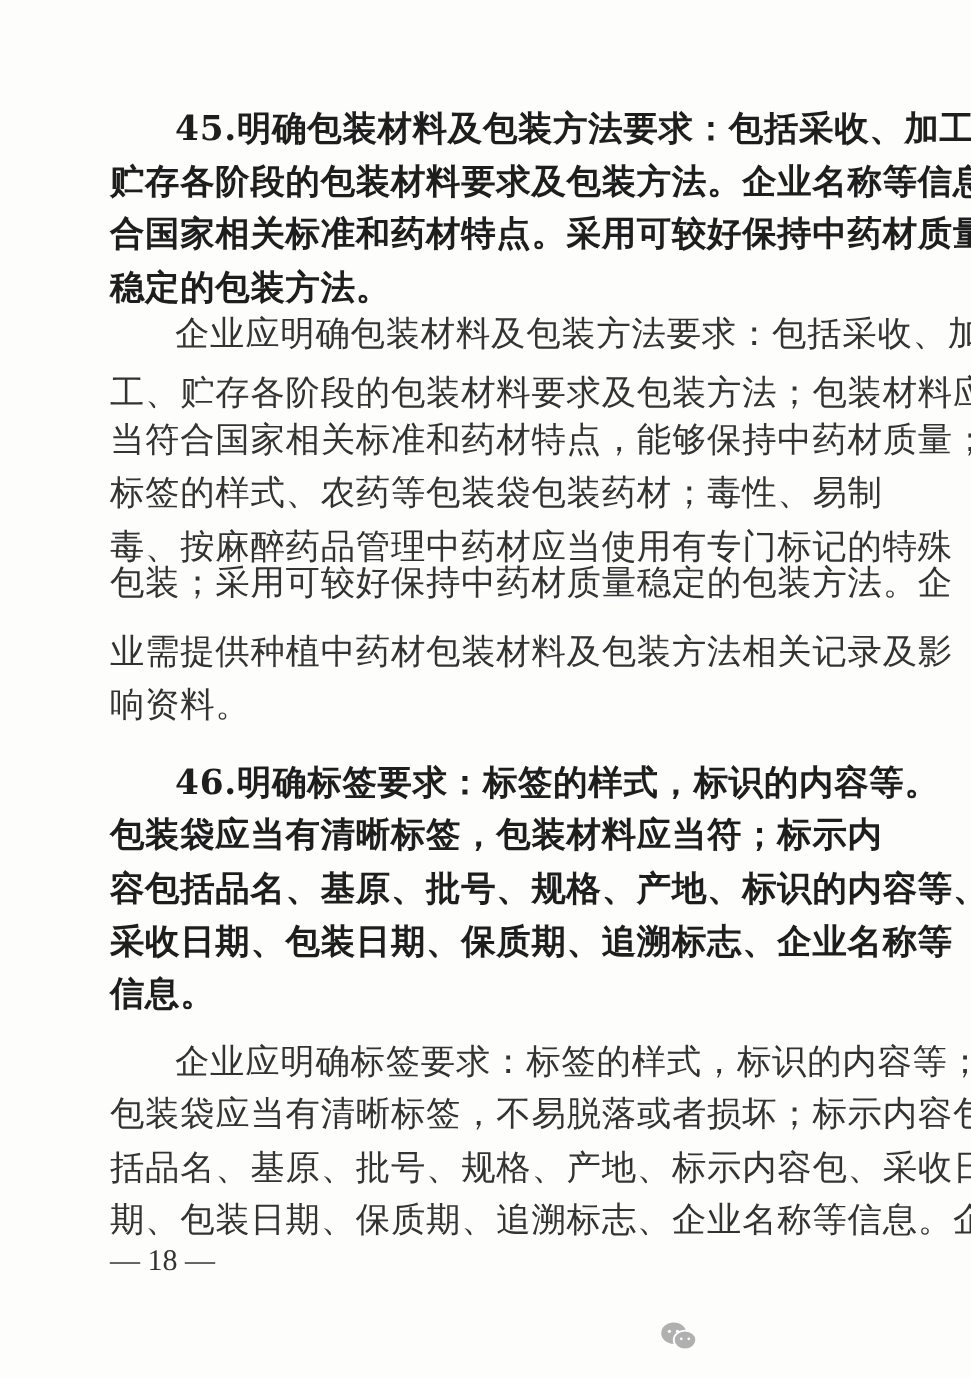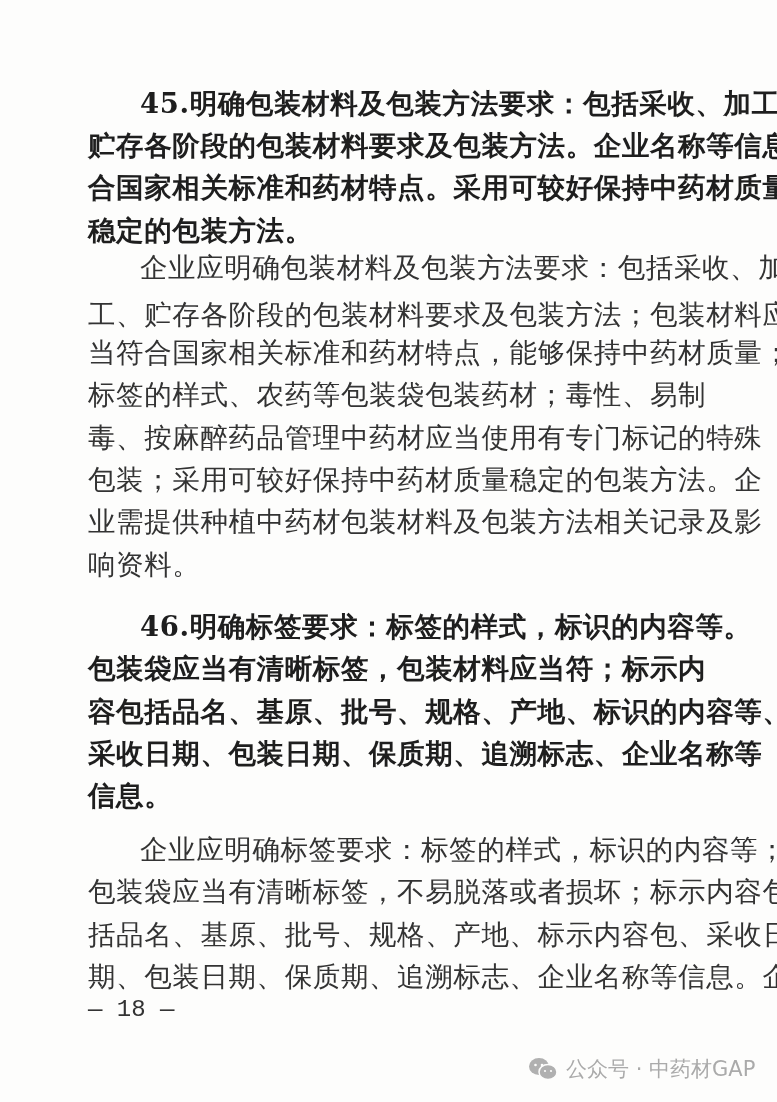--- a/index.html
+++ b/index.html
@@ -11,21 +11,21 @@
       position: absolute; left: 88px; width: 606px; height: 32px; line-height: 32px;
       font-size: 27.5px; white-space: nowrap; letter-spacing: 0.6px;
       text-align: justify; text-align-last: justify;
     }
     .line.last { text-align-last: left; }
     .line.indent { left: 140px; width: 554px; }
     .bold { font-weight: bold; color: #1e1e1e; }
     .normal { color: #333; font-weight: normal; }
     .pageno {
       position: absolute; left: 88px; top: 996px; font-size: 24px; color: #333;
-      font-family: Liberation Mono, monospace;
+      font-family: Liberation Serif, serif;
     }
     .watermark {
       position: absolute; left: 528px; top: 1054px; height: 30px; display: flex; align-items: center;
       font-family: "DejaVu Sans", sans-serif; font-size: 21px; color: #aaaaaa;
     }
     .wm-icon { width: 30px; height: 24px; margin-right: 8px; }
   </style>
 </head>
 <body>
 
@@ -34,21 +34,21 @@
   <div class="line bold indent" style="top:87px">45.明确包装材料及包装方法要求：包括采收、加工、</div>
   <div class="line bold" style="top:129px">贮存各阶段的包装材料要求及包装方法。企业名称等信息</div>
   <div class="line bold" style="top:171px">合国家相关标准和药材特点。采用可较好保持中药材质量</div>
   <div class="line bold last" style="top:214px">稳定的包装方法。</div>
 
   <div class="line normal indent" style="top:251px">企业应明确包装材料及包装方法要求：包括采收、加</div>
   <div class="line normal" style="top:298px">工、贮存各阶段的包装材料要求及包装方法；包装材料应</div>
   <div class="line normal" style="top:336px">当符合国家相关标准和药材特点，能够保持中药材质量；</div>
   <div class="line normal" style="top:378px">标签的样式、农药等包装袋包装药材；毒性、易制</div>
   <div class="line normal" style="top:421px">毒、按麻醉药品管理中药材应当使用有专门标记的特殊</div>
-  <div class="line normal" style="top:463px">包装；采用可较好保持中药材质量稳定的包装方法。企</div>
+  <div class="line normal" style="top:450px">包装；采用可较好保持中药材质量稳定的包装方法。企</div>
   <div class="line normal" style="top:505px">业需提供种植中药材包装材料及包装方法相关记录及影</div>
   <div class="line normal last" style="top:548px">响资料。</div>
 
   <div class="line bold indent" style="top:610px">46.明确标签要求：标签的样式，标识的内容等。</div>
   <div class="line bold" style="top:652px">包装袋应当有清晰标签，包装材料应当符；标示内</div>
   <div class="line bold" style="top:695px">容包括品名、基原、批号、规格、产地、标识的内容等、</div>
   <div class="line bold" style="top:737px">采收日期、包装日期、保质期、追溯标志、企业名称等</div>
   <div class="line bold last" style="top:779px">信息。</div>
 
   <div class="line normal indent" style="top:833px">企业应明确标签要求：标签的样式，标识的内容等；</div>
@@ -61,14 +61,13 @@
 
 <div class="watermark">
   <svg class="wm-icon" viewBox="0 0 30 24">
     <ellipse cx="11" cy="9.5" rx="10" ry="8.5" fill="#b0b0b0"></ellipse>
     <ellipse cx="20" cy="15" rx="9" ry="7.5" fill="#b0b0b0" stroke="#fdfdfc" stroke-width="1.5"></ellipse>
     <circle cx="7.5" cy="8" r="1.3" fill="#fdfdfc"></circle>
     <circle cx="14" cy="8" r="1.3" fill="#fdfdfc"></circle>
     <circle cx="17" cy="14" r="1.1" fill="#fdfdfc"></circle>
     <circle cx="23" cy="14" r="1.1" fill="#fdfdfc"></circle>
   </svg>
-  <span>公众号 · 中药材GAP</span>
 </div>
 
 </body></html>

